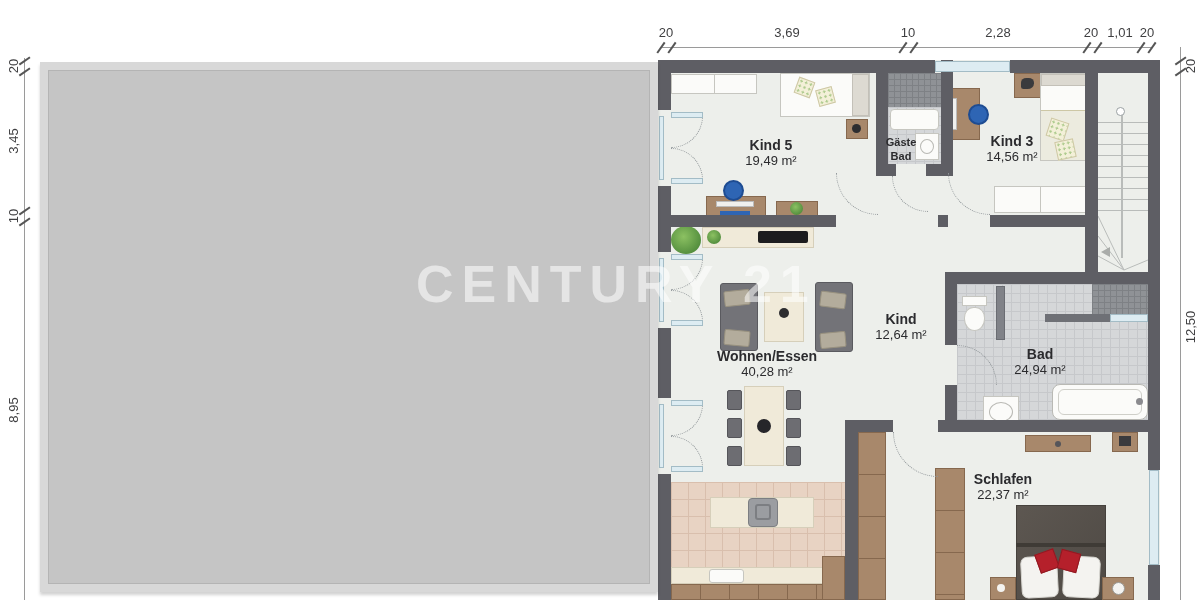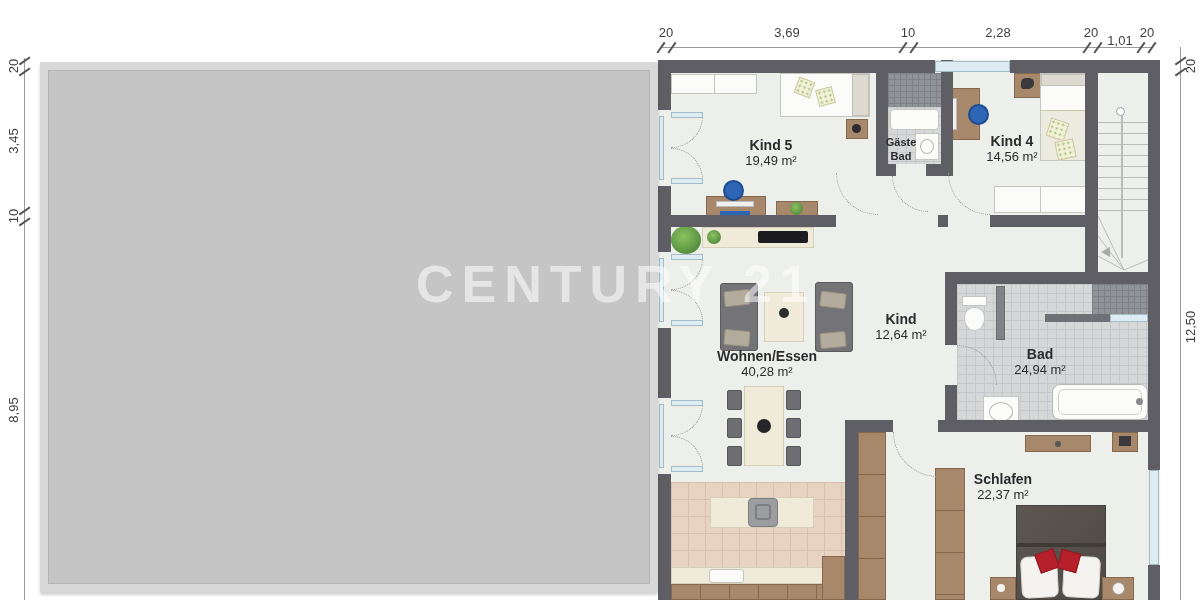--- a/index.html
+++ b/index.html
@@ -231,21 +231,21 @@
 
 <div class="abs rlabel" style="left:771px;top:137px;">
   <div class="nm">Kind 5</div>
   <div class="ar">19,49 m²</div>
 </div>
 <div class="abs rlabel small" style="left:901px;top:136px;">
   <div class="nm">Gäste</div>
   <div class="nm">Bad</div>
 </div>
 <div class="abs rlabel" style="left:1012px;top:133px;">
-  <div class="nm">Kind 4</div>
+  <div class="nm">Kind 3</div>
   <div class="ar">14,56 m²</div>
 </div>
 <div class="abs rlabel" style="left:901px;top:311px;">
   <div class="nm">Kind</div>
   <div class="ar">12,64 m²</div>
 </div>
 <div class="abs rlabel" style="left:767px;top:348px;">
   <div class="nm">Wohnen/Essen</div>
   <div class="ar">40,28 m²</div>
 </div>
@@ -268,21 +268,21 @@
   <i class="abs tick h" style="left:913px;top:41px;"></i>
   <i class="abs tick h" style="left:1086px;top:41px;"></i>
   <i class="abs tick h" style="left:1097px;top:41px;"></i>
   <i class="abs tick h" style="left:1140px;top:41px;"></i>
   <i class="abs tick h" style="left:1151px;top:41px;"></i>
   <div class="abs dlab" style="left:666px;top:25px;">20</div>
   <div class="abs dlab" style="left:787px;top:25px;">3,69</div>
   <div class="abs dlab" style="left:908px;top:25px;">10</div>
   <div class="abs dlab" style="left:998px;top:25px;">2,28</div>
   <div class="abs dlab" style="left:1091px;top:25px;">20</div>
-  <div class="abs dlab" style="left:1120px;top:25px;margin-top:8px;">1,01</div>
+  <div class="abs dlab" style="left:1120px;top:25px;">1,01</div>
   <div class="abs dlab" style="left:1147px;top:25px;">20</div>
 </div>
 
 <div>
   <div class="abs dimline" style="left:24px;top:58px;width:1px;height:542px;"></div>
   <i class="abs tick v" style="left:18px;top:60px;"></i>
   <i class="abs tick v" style="left:18px;top:71px;"></i>
   <i class="abs tick v" style="left:18px;top:210px;"></i>
   <i class="abs tick v" style="left:18px;top:221px;"></i>
   <div class="abs dlabv" style="left:13px;top:66px;">20</div>

